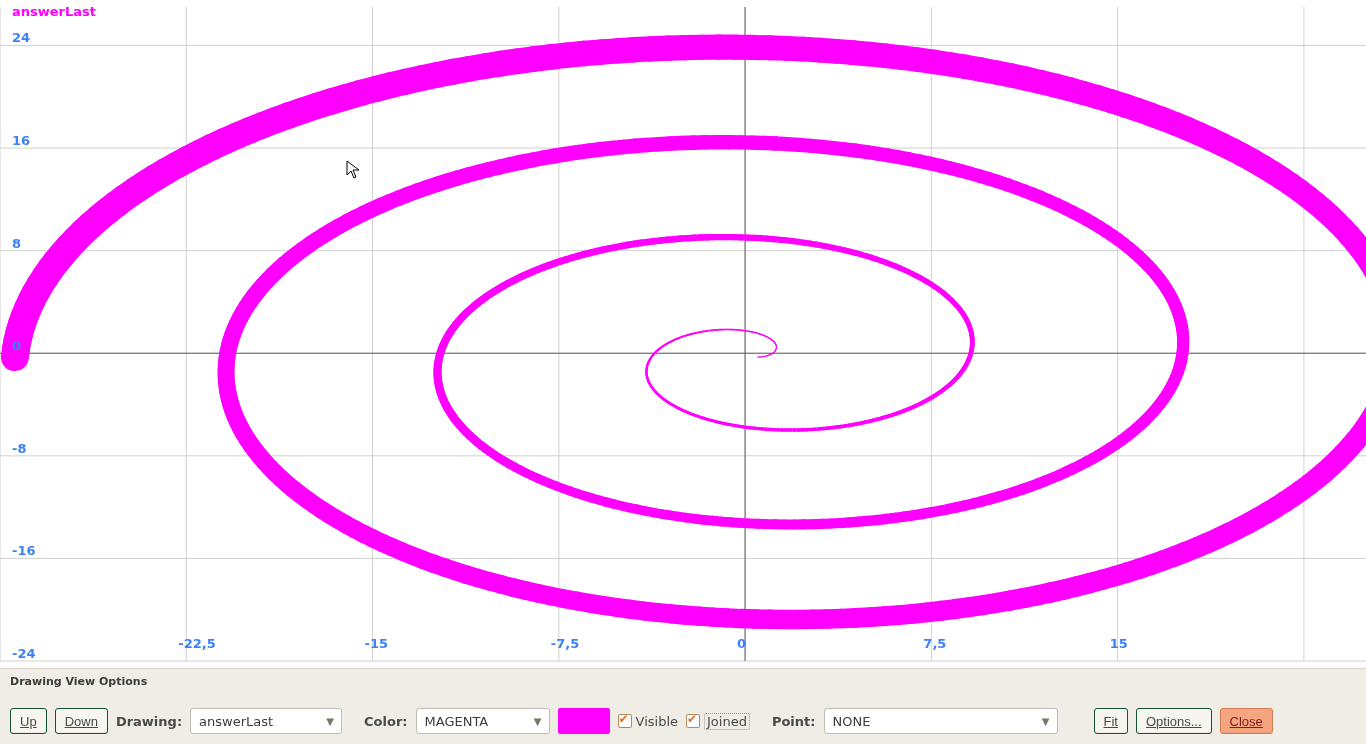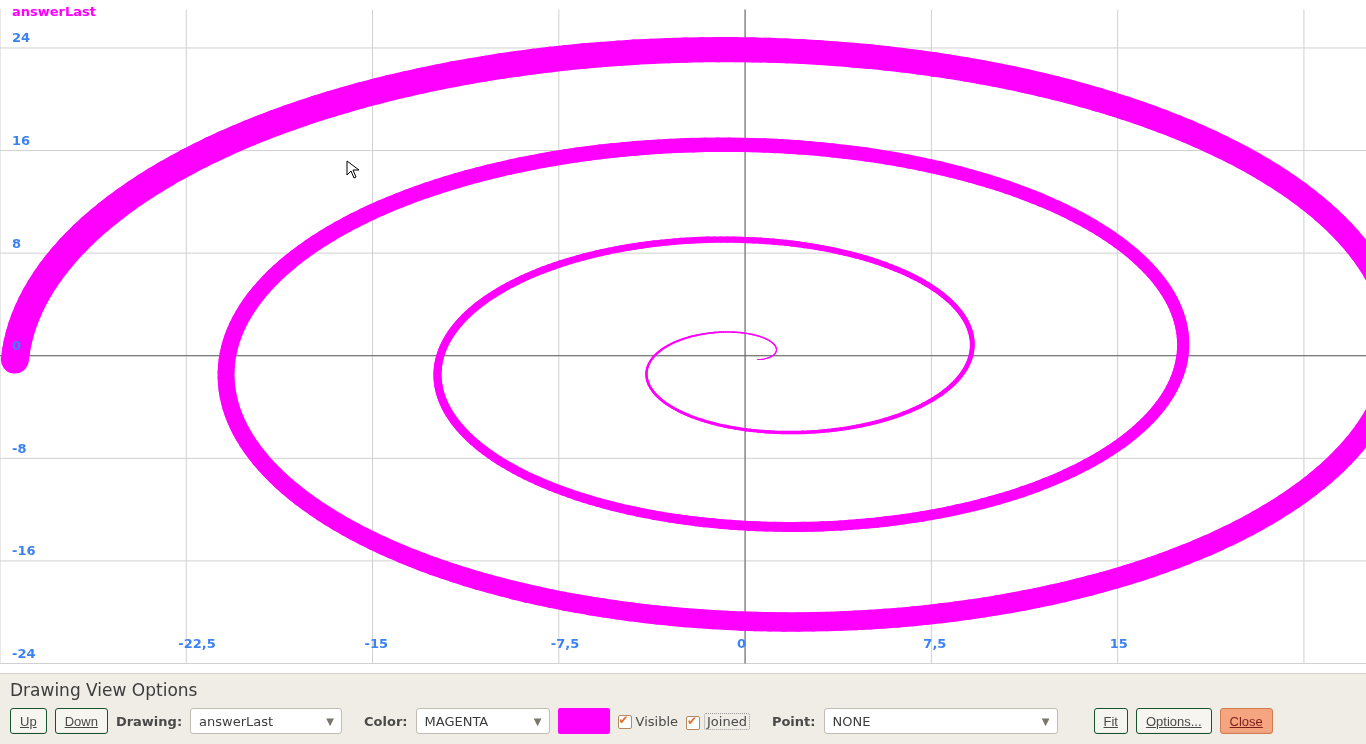--- a/index.html
+++ b/index.html
@@ -53,23 +53,23 @@
     height: 20px;
   }
   .bottom-panel {
     flex: 0 0 auto;
     background: #f0ede6;
     border-top: 1px solid #d6d2c9;
     padding: 6px 10px 10px 10px;
     box-sizing: border-box;
   }
   .panel-title {
-    font-size: 17px;
-    font-weight: normal;
-    margin-bottom: 8px;
+    font-size: 11px;
+    font-weight: bold;
+    margin-bottom: 20px;
   }
   .controls-row {
     display: flex;
     align-items: center;
     gap: 8px;
     flex-wrap: nowrap;
   }
   .btn {
     background: #f7f5f0;
     border: 1px solid #14532d;
@@ -120,21 +120,21 @@
   .combo.med   { width: 134px; }
   .combo.xwide { width: 234px; }
   .swatch {
     width: 52px;
     height: 26px;
     background: #ff00ff;
     border-radius: 2px;
   }
   .chk {
     display: inline-flex;
-    align-items: flex-end;
+    align-items: center;
     gap: 4px;
     cursor: pointer;
     font-size: 13px;
     color: #4a4a4a;
   }
   .chk .box {
     width: 14px;
     height: 14px;
     border: 1px solid #b38a60;
     border-radius: 2px;

